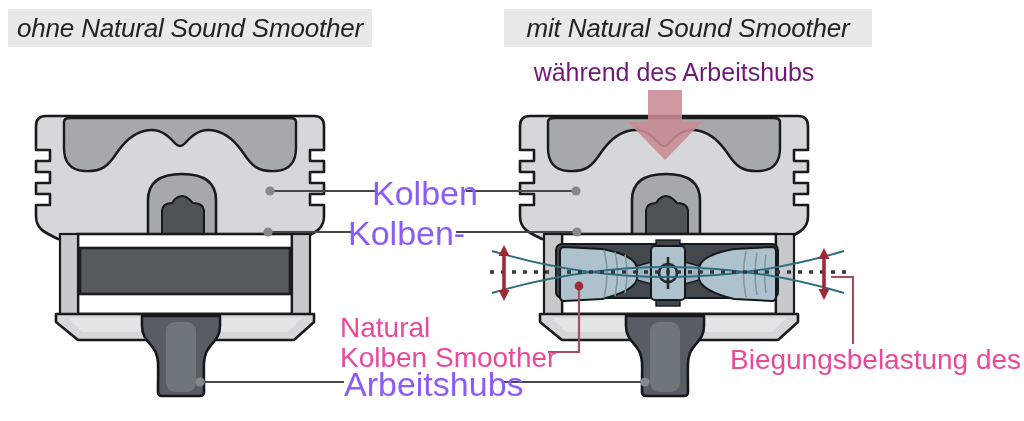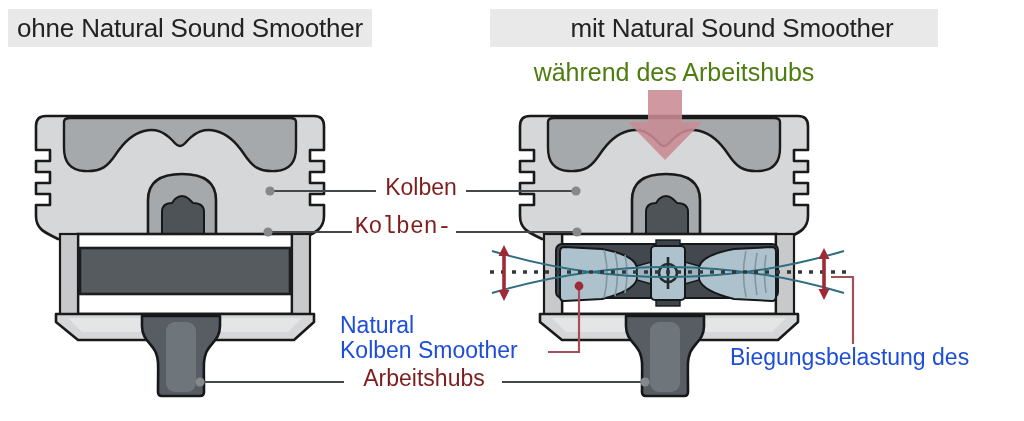--- a/index.html
+++ b/index.html
@@ -5,31 +5,31 @@
   html,body{margin:0;padding:0;background:#ffffff;}
   #stage{
     position:relative;width:1024px;height:421px;overflow:hidden;
     background:#ffffff;font-family:"Liberation Sans",sans-serif;
     -webkit-font-smoothing:antialiased;
   }
   #diagram-svg{position:absolute;left:0;top:0;}
   .hdr{
     position:absolute;top:9px;height:38px;background:#e9e9ea;
     display:flex;align-items:center;justify-content:center;
-    font-size:26px;color:#232323;letter-spacing:-0.2px;white-space:nowrap;
+    font-size:26px;color:#232323;letter-spacing:-0.2px;white-space:nowrap;font-style:italic;
   }
   .hdr-left{left:8px;width:364px;}
-  .hdr-right{left:490px;width:412px;padding-left:36px;}
+  .hdr-right{left:504px;width:368px;}
   .caption-red{
     position:absolute;left:470px;top:58px;width:408px;text-align:center;
-    font-size:25px;color:#4d7c0f;white-space:nowrap;
+    font-size:25px;color:#701a75;white-space:nowrap;
   }
-  .lbl{position:absolute;color:#7f1d1d;font-size:23px;line-height:1.04;white-space:nowrap;}
+  .lbl{position:absolute;color:#8b5cf6;font-size:34px;line-height:1.04;white-space:nowrap;}
   .lbl-center{text-align:center;}
-  .lbl-red{color:#1d4ed8;font-size:23px;line-height:1.0;}
+  .lbl-red{color:#ec4899;font-size:28px;line-height:1.0;}
   .lbl-red .row{display:block;line-height:1.0;padding-bottom:2px;}
   .lbl .row{display:block;}
 </style>
 </head>
 <body>
 
 <div id="stage">
 
   <svg id="diagram-svg" width="1024" height="421" viewBox="0 0 1024 421">
     <defs>
@@ -146,21 +146,21 @@
     <circle cx="579" cy="286" r="4.4" fill="#9e2a37"></circle>
   </svg>
 
   <div class="hdr hdr-left">ohne Natural Sound Smoother</div>
   <div class="hdr hdr-right">mit Natural Sound Smoother</div>
 
   <div class="caption-red">während des Arbeitshubs</div>
 
   <div class="lbl lbl-center" style="left:372px;top:176px;width:98px;">Kolben</div>
 
-  <div class="lbl lbl-center" style="left:348px;top:216px;width:110px;font-family:Liberation Mono, monospace;">
+  <div class="lbl lbl-center" style="left:348px;top:216px;width:110px;">
     <span class="row">Kolben-</span>
   </div>
 
   <div class="lbl lbl-red" style="left:340px;top:314px;">
     <span class="row">Natural</span>
     <span class="row">Kolben Smoother</span>
   </div>
 
   <div class="lbl lbl-center" style="left:344px;top:367px;width:160px;">Arbeitshubs</div>
 

